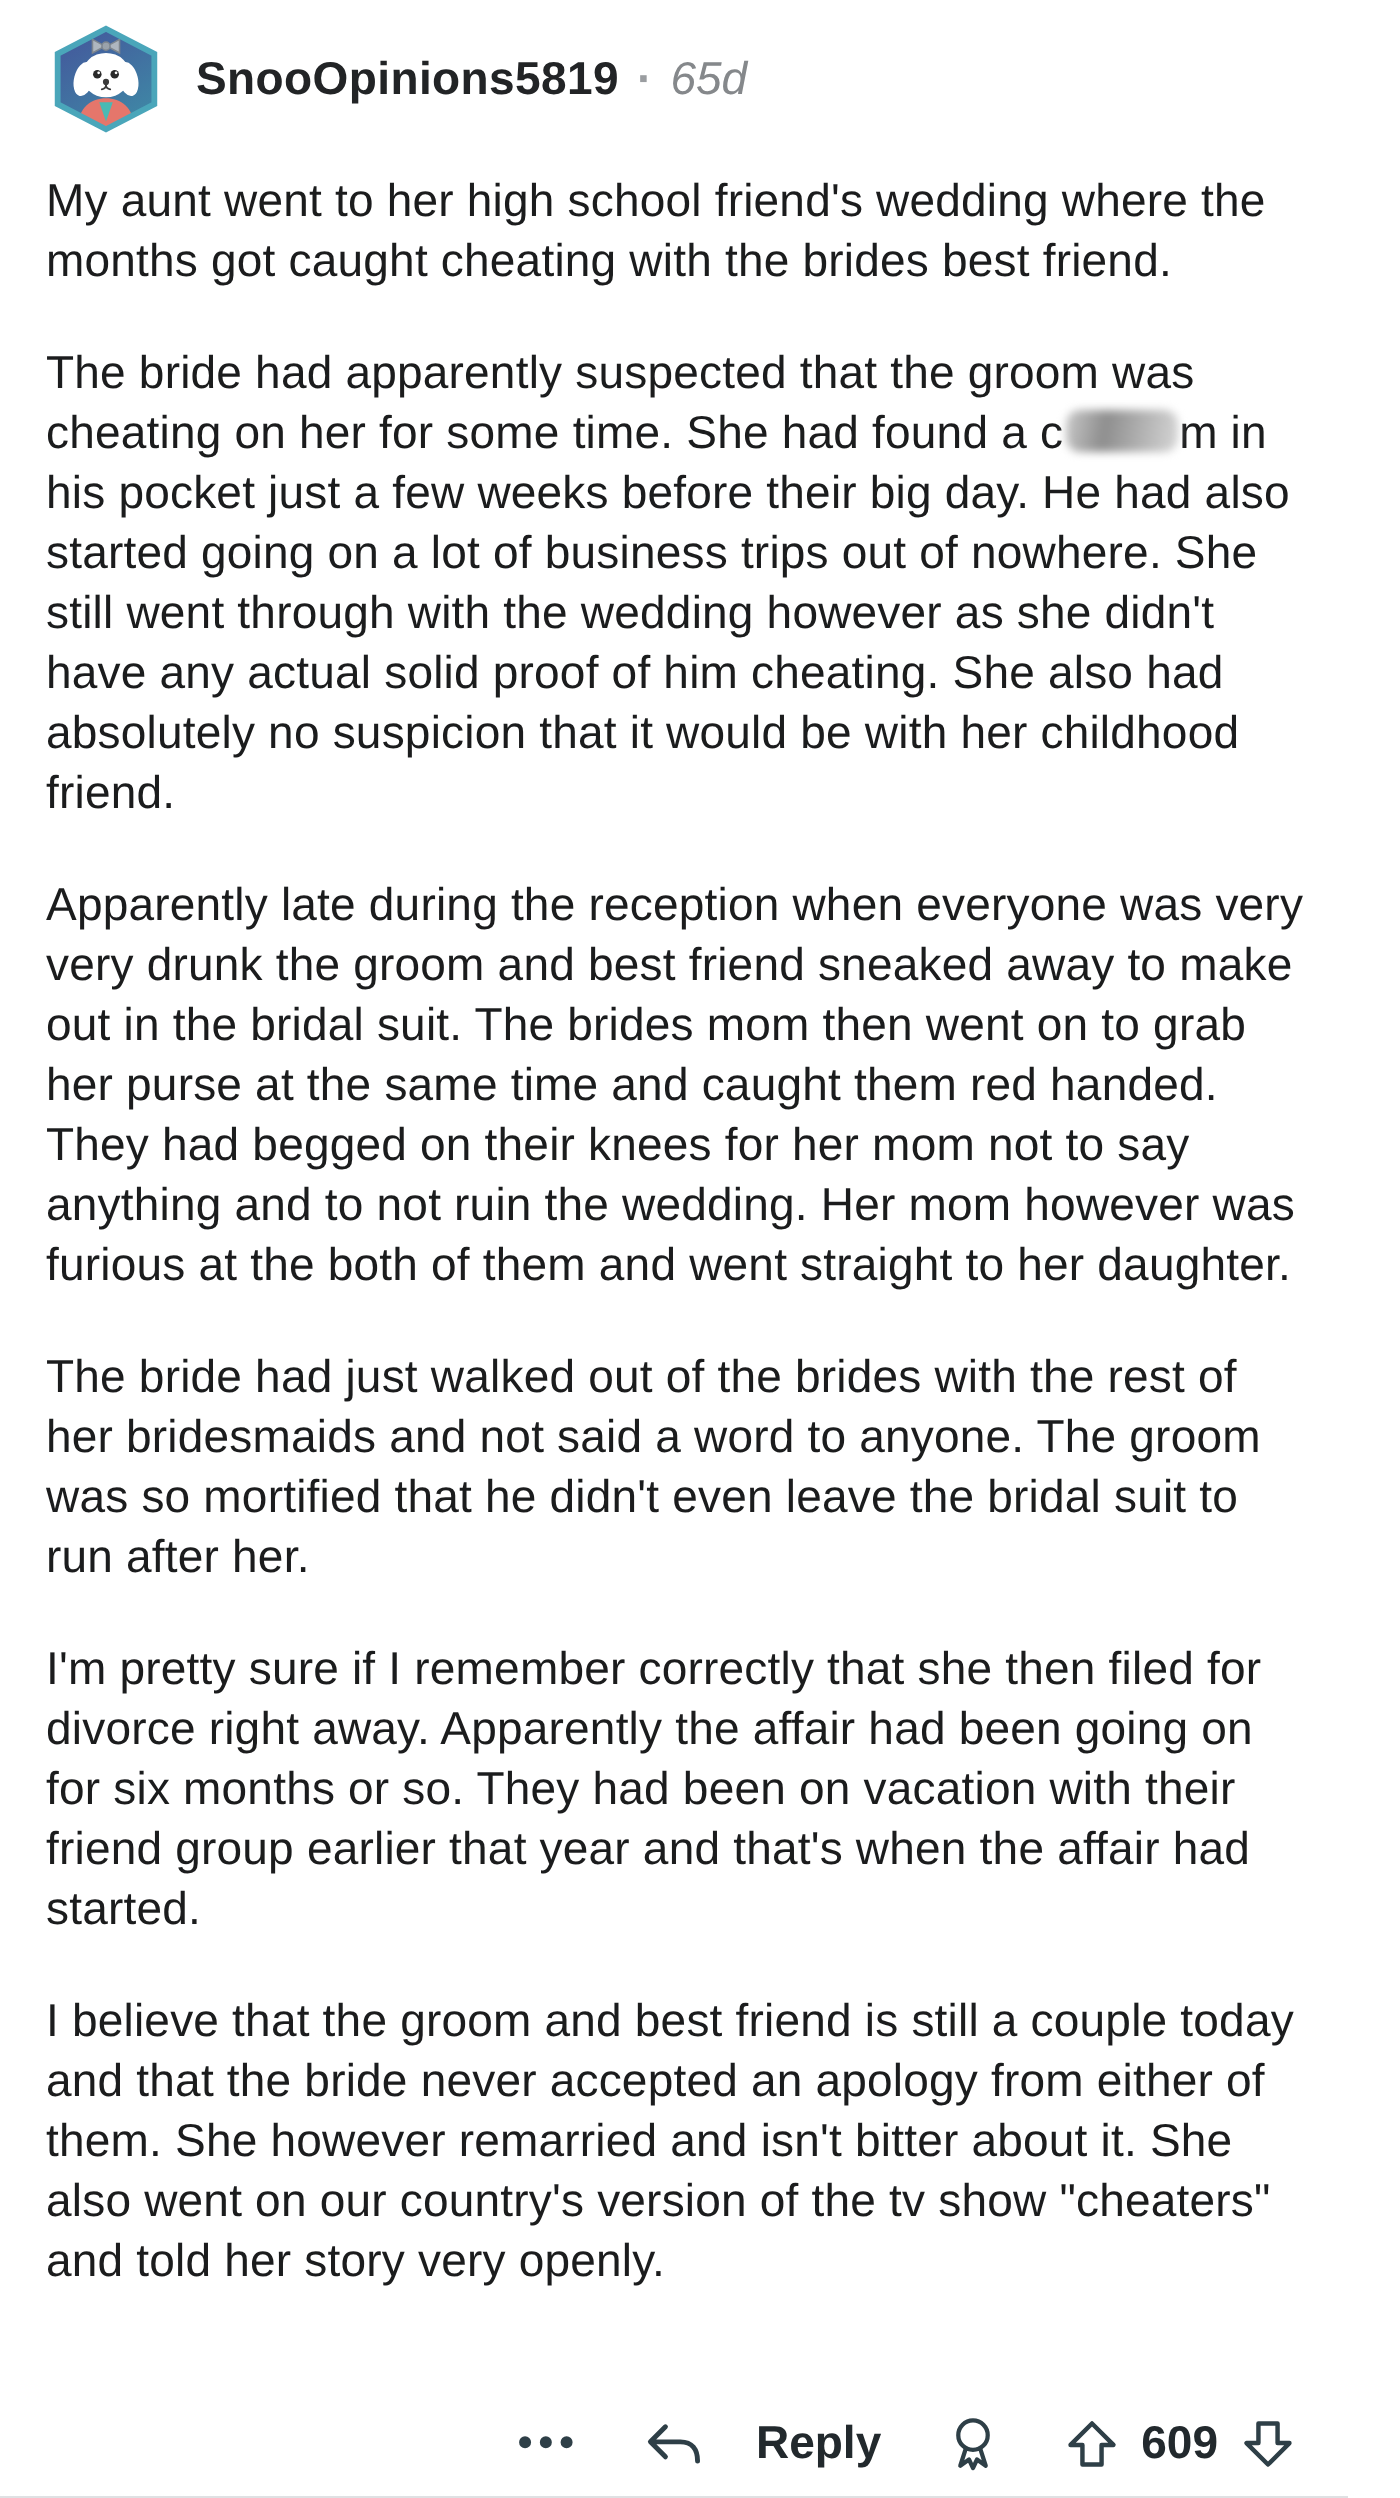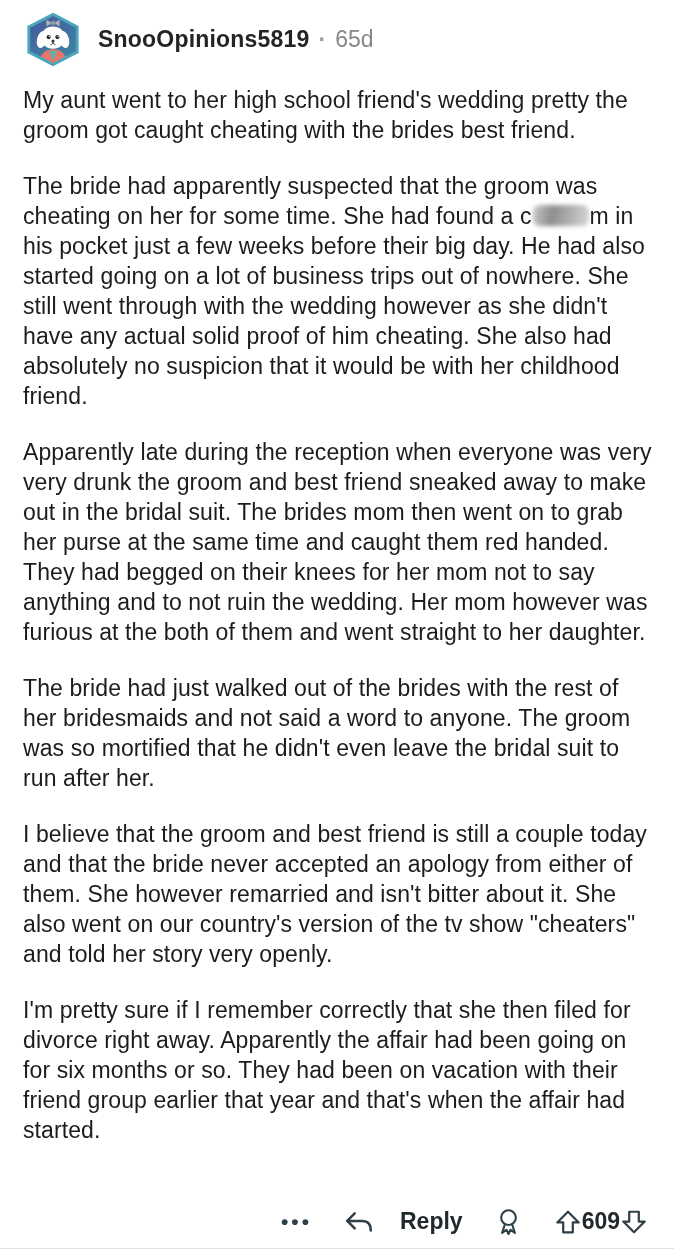--- a/index.html
+++ b/index.html
@@ -35,21 +35,21 @@
     align-items: baseline;
     gap: 9px;
   }
   .username {
     font-weight: 700;
     color: #222426;
     letter-spacing: 0.2px;
     cursor: pointer;
   }
   .sep { color: #9a9da0; font-weight: 700; }
-  .age { color: #85888b; }
+  .age { color: #85888b; font-style: italic; }
 
   
   .body {
     padding: 18px 22px 0 23px;
     font-size: 23px;
     line-height: 30px;
     color: #1b1c1d;
     letter-spacing: 0.1px;
   }
   .body p { margin-bottom: 26px; }
@@ -97,20 +97,21 @@
   }
   .action-label {
     font-size: 23px;
     font-weight: 700;
     color: #22292d;
     margin-left: 16px;
   }
   .votes {
     display: flex;
     align-items: center;
+    gap: 11px;
   }
   .vote-count {
     font-size: 23px;
     font-weight: 700;
     color: #22292d;
   }
 </style>
 </head>
 <body>
 
@@ -157,26 +158,26 @@
       </span>
     </div>
     <div class="header-text">
       <span class="username">SnooOpinions5819</span>
       <span class="sep">·</span>
       <span class="age">65d</span>
     </div>
   </div>
 
   <div class="body">
-    <p>My aunt went to her high school friend's wedding pretty the groom got caught cheating with the brides best friend.</p>
+    <p>My aunt went to her high school friend's wedding where the months got caught cheating with the brides best friend.</p>
     <p><span>The bride had apparently suspected that the groom was cheating on her for some time. She had found a c</span><span class="censored"></span><span>m in his pocket just a few weeks before their big day. He had also started going on a lot of business trips out of nowhere. She still went through with the wedding however as she didn't have any actual solid proof of him cheating. She also had absolutely no suspicion that it would be with her childhood friend.</span></p>
     <p>Apparently late during the reception when everyone was very very drunk the groom and best friend sneaked away to make out in the bridal suit. The brides mom then went on to grab her purse at the same time and caught them red handed. They had begged on their knees for her mom not to say anything and to not ruin the wedding. Her mom however was furious at the both of them and went straight to her daughter.</p>
     <p>The bride had just walked out of the brides with the rest of her bridesmaids and not said a word to anyone. The groom was so mortified that he didn't even leave the bridal suit to run after her.</p>
+    <p>I'm pretty sure if I remember correctly that she then filed for divorce right away. Apparently the affair had been going on for six months or so. They had been on vacation with their friend group earlier that year and that's when the affair had started.</p>
     <p>I believe that the groom and best friend is still a couple today and that the bride never accepted an apology from either of them. She however remarried and isn't bitter about it. She also went on our country's version of the tv show "cheaters" and told her story very openly.</p>
-    <p>I'm pretty sure if I remember correctly that she then filed for divorce right away. Apparently the affair had been going on for six months or so. They had been on vacation with their friend group earlier that year and that's when the affair had started.</p>
   </div>
 
   <div class="footer">
 
     <button class="action-btn">
       <span class="more-dots">•••</span>
     </button>
 
     <button class="action-btn">
       <span>

